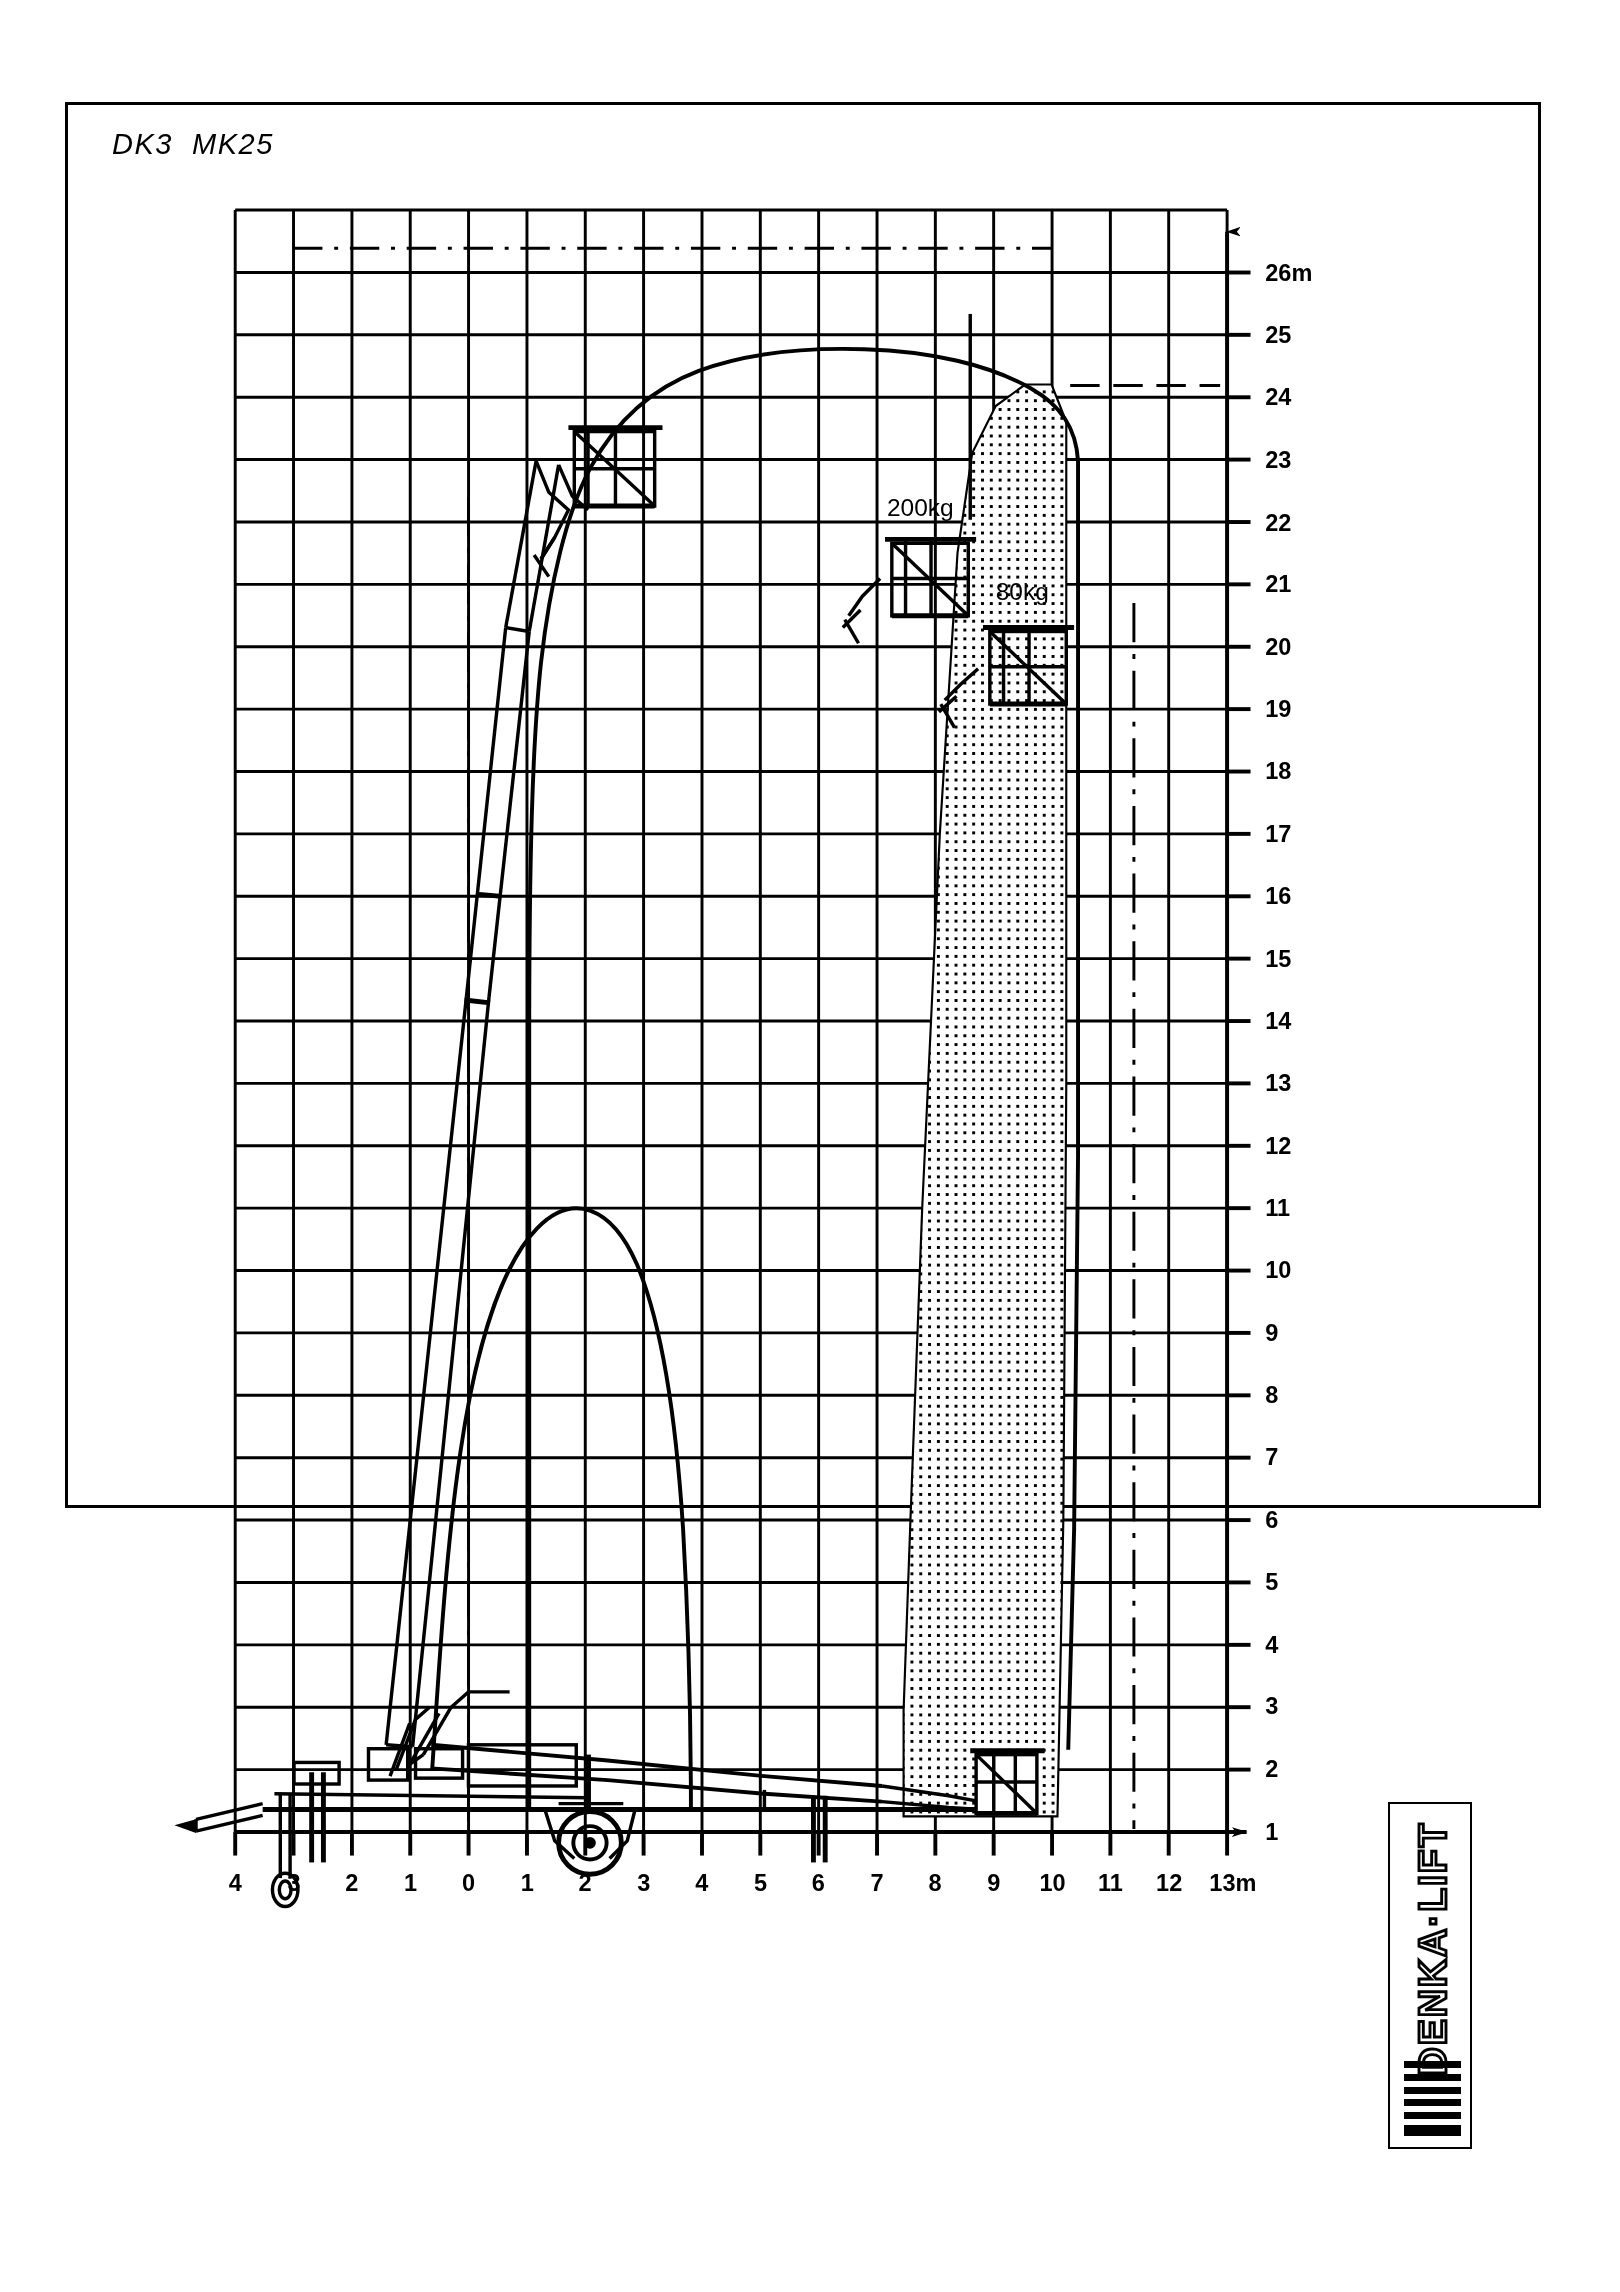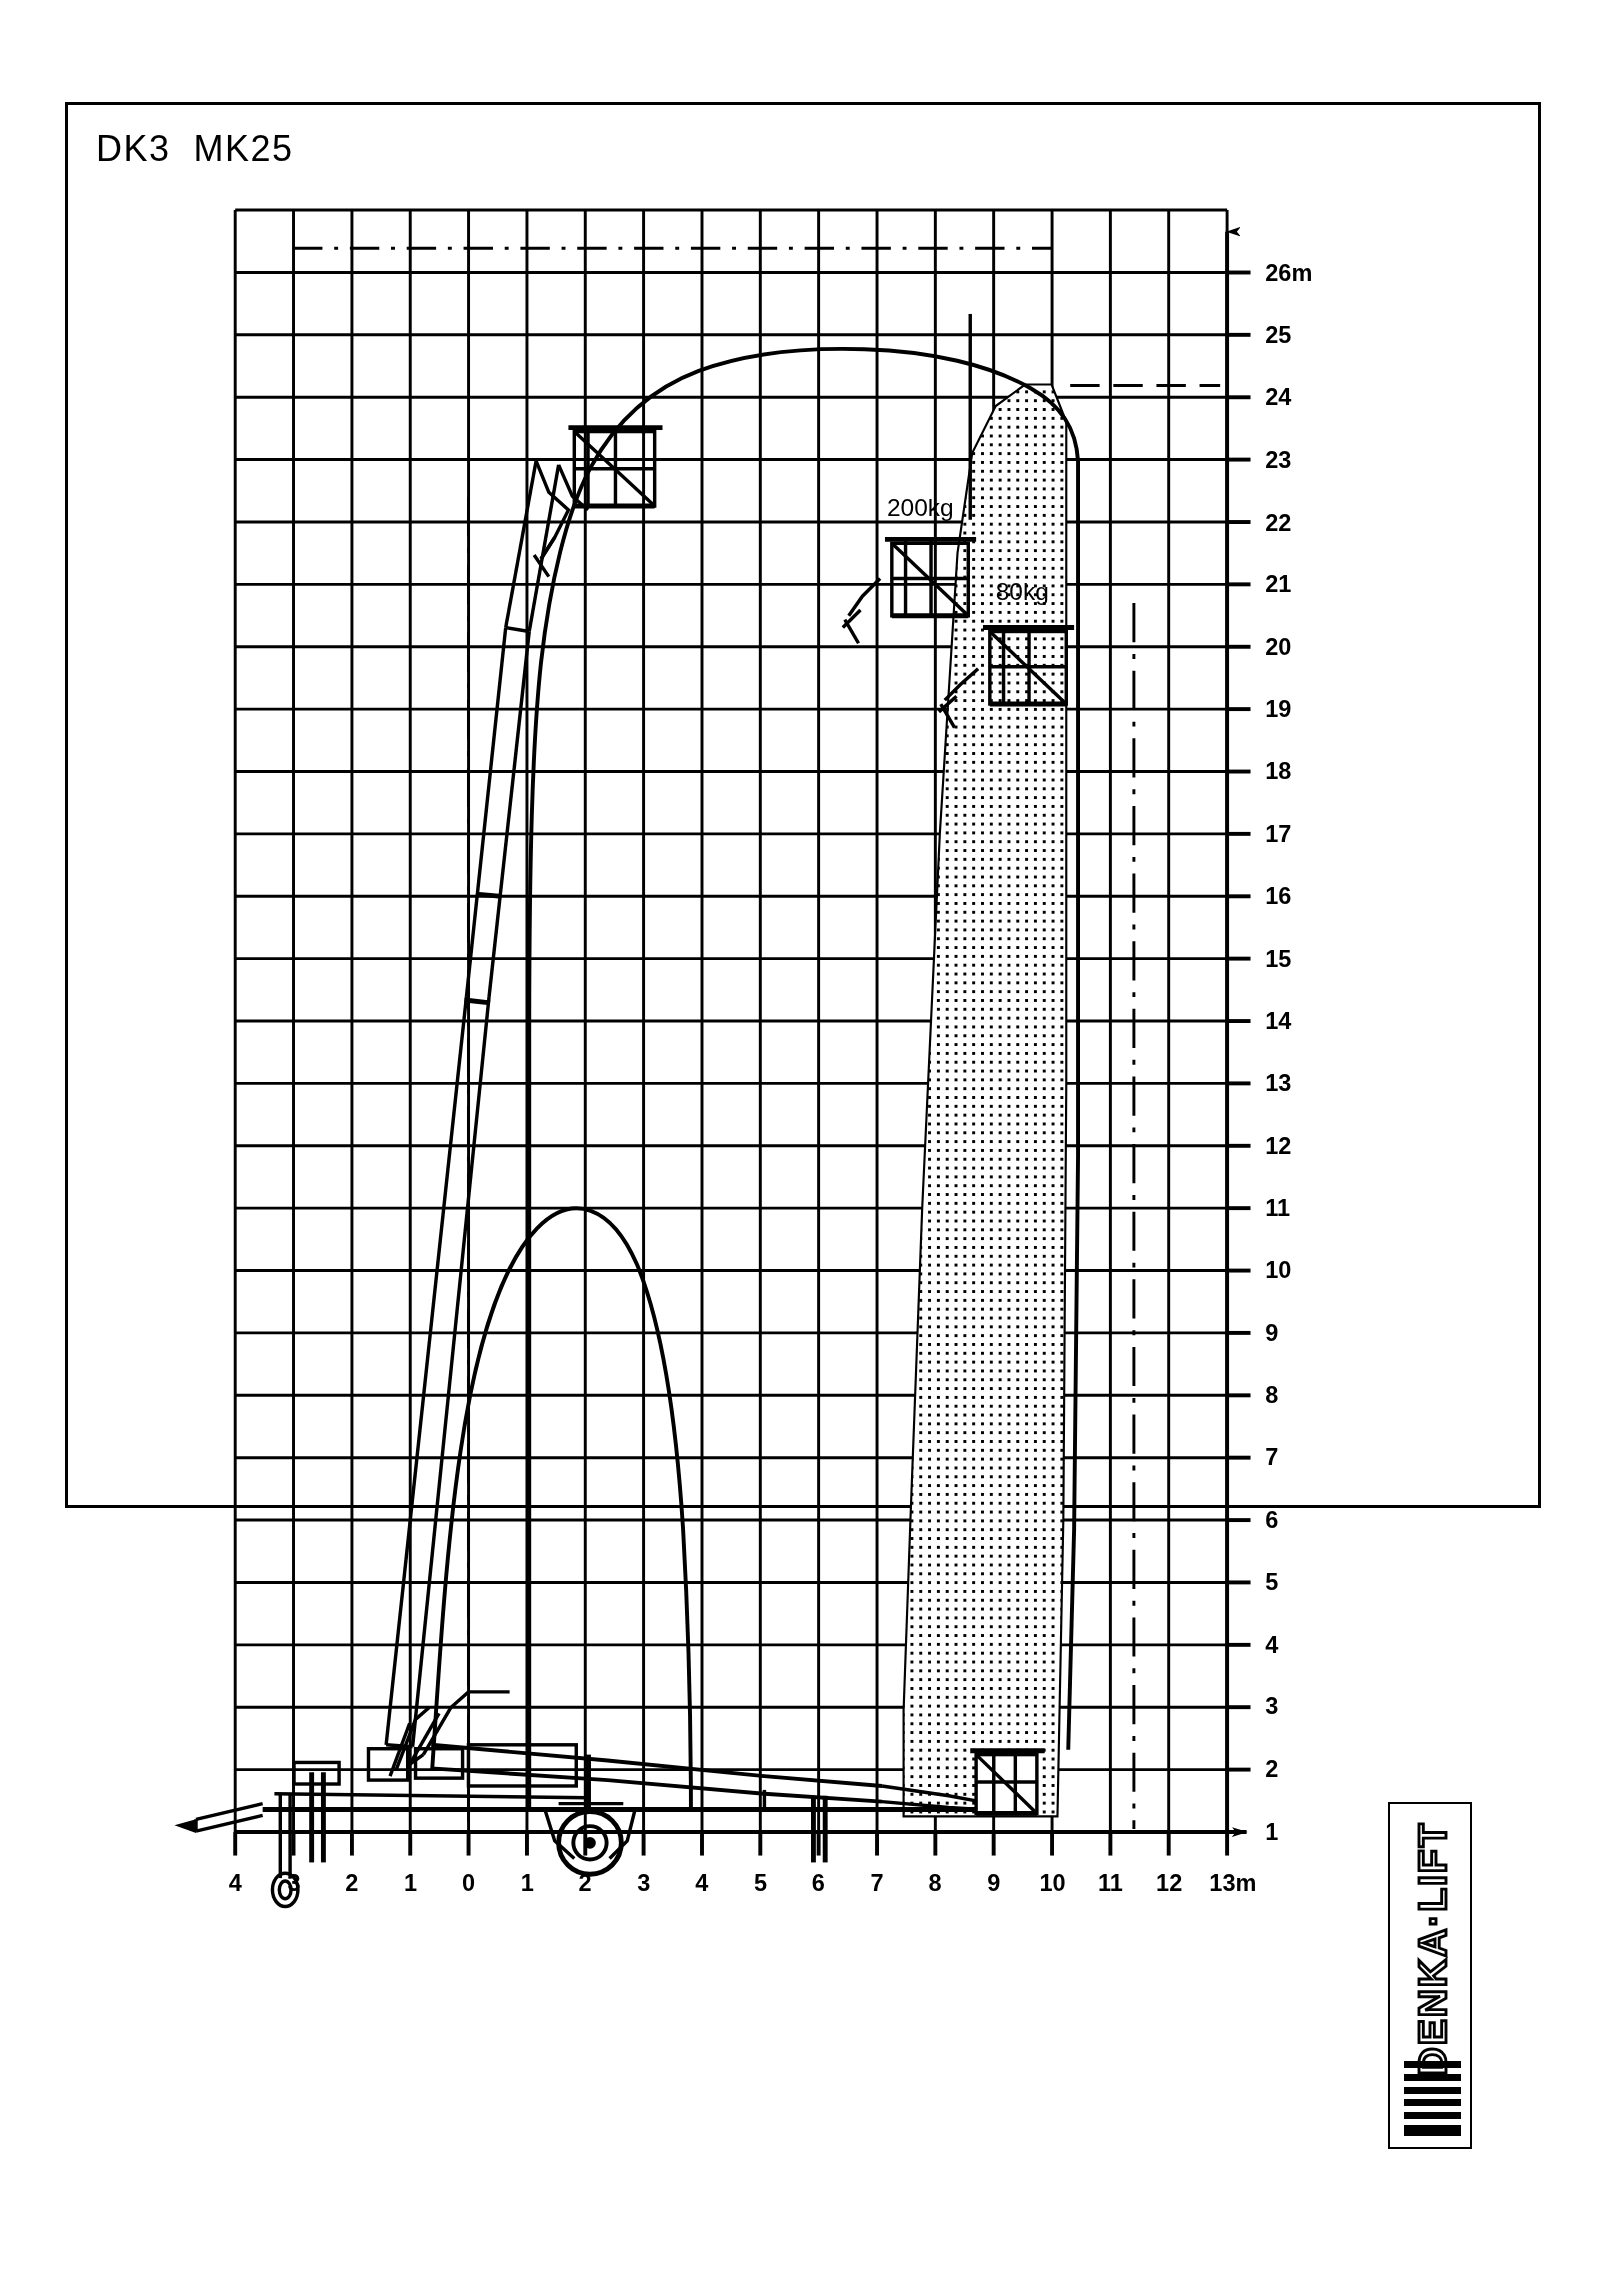--- a/index.html
+++ b/index.html
@@ -2,22 +2,22 @@
 <html><head>
 <meta charset="utf-8">
 <style>
   html,body{margin:0;padding:0;background:#ffffff;}
   body{width:1620px;height:2293px;position:relative;
        font-family:"Liberation Sans","DejaVu Sans",sans-serif;
        -webkit-font-smoothing:none;}
   #sheet{position:absolute;left:0;top:0;width:1620px;height:2293px;background:#fff;}
   #frame{position:absolute;left:65px;top:102px;width:1476px;height:1406px;
          border:3.9px solid #000;box-sizing:border-box;}
-  #title{position:absolute;left:96px;top:128px;font-size:36px;font-weight:400;
-         letter-spacing:1.5px;color:#000;white-space:pre;}
+  #title{position:absolute;left:112px;top:128px;font-size:29px;font-weight:400;
+         letter-spacing:1.5px;color:#000;white-space:pre;font-style:italic;}
   svg{position:absolute;left:0;top:0;overflow:visible;}
   text{font-family:"Liberation Sans","DejaVu Sans",sans-serif;fill:#000;}
   .tick-lbl{font-size:24px;font-weight:bold;}
   .load-lbl{font-size:25px;font-weight:400;}
   #logoBox{position:absolute;left:1388px;top:1802px;width:84px;height:347px;
            border:2.9px solid #000;background:#fff;box-sizing:border-box;}
   #logoInner{position:absolute;left:0;top:0;width:84px;height:347px;}
   #logoText{position:absolute;left:-102px;top:122px;width:288px;height:45px;
             transform:rotate(-90deg);transform-origin:center center;
             font-size:39px;font-weight:bold;letter-spacing:2px;

